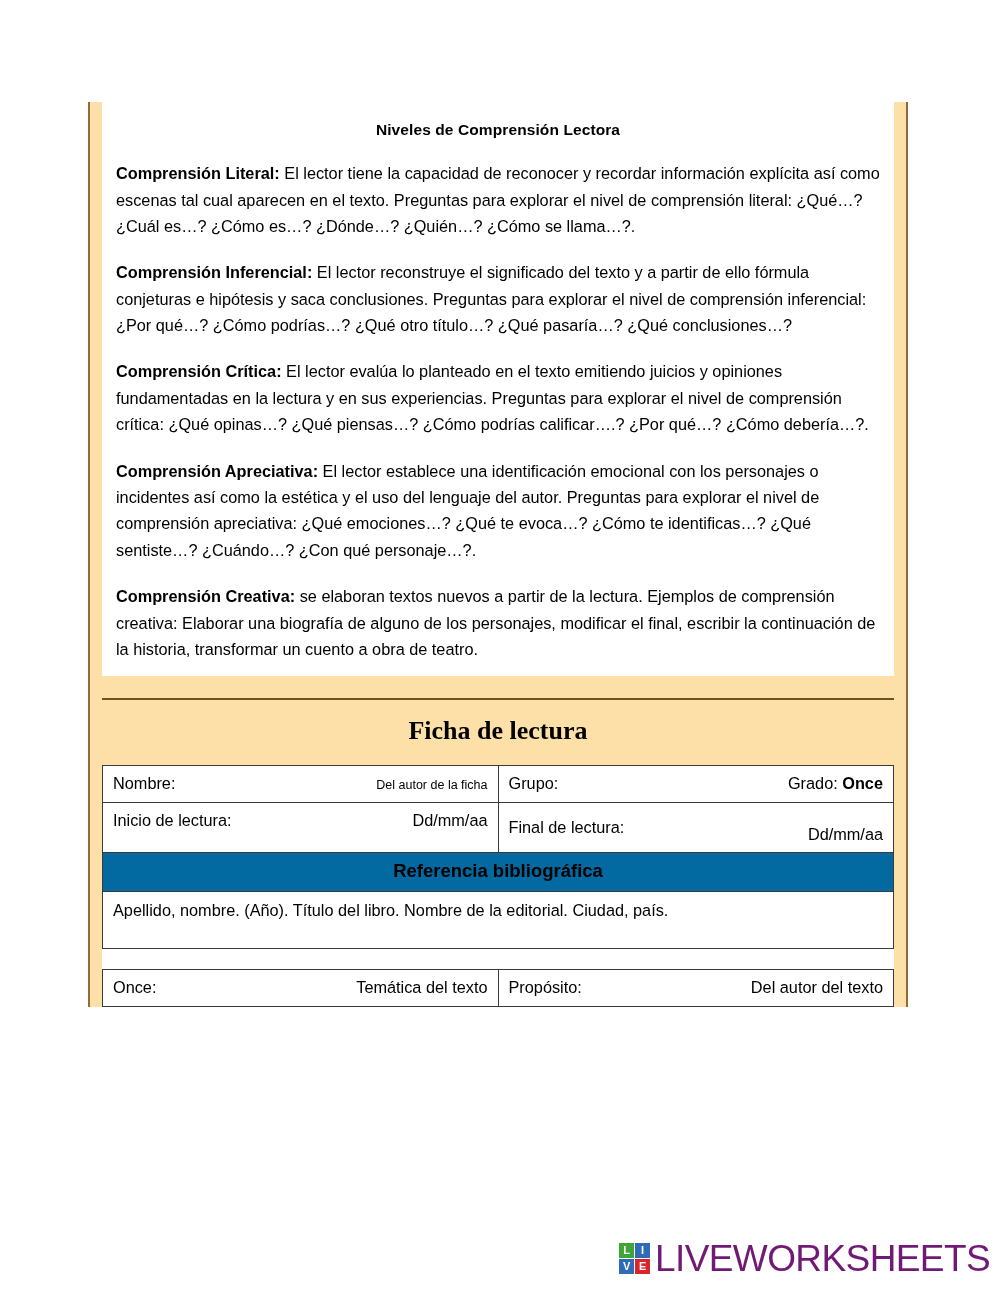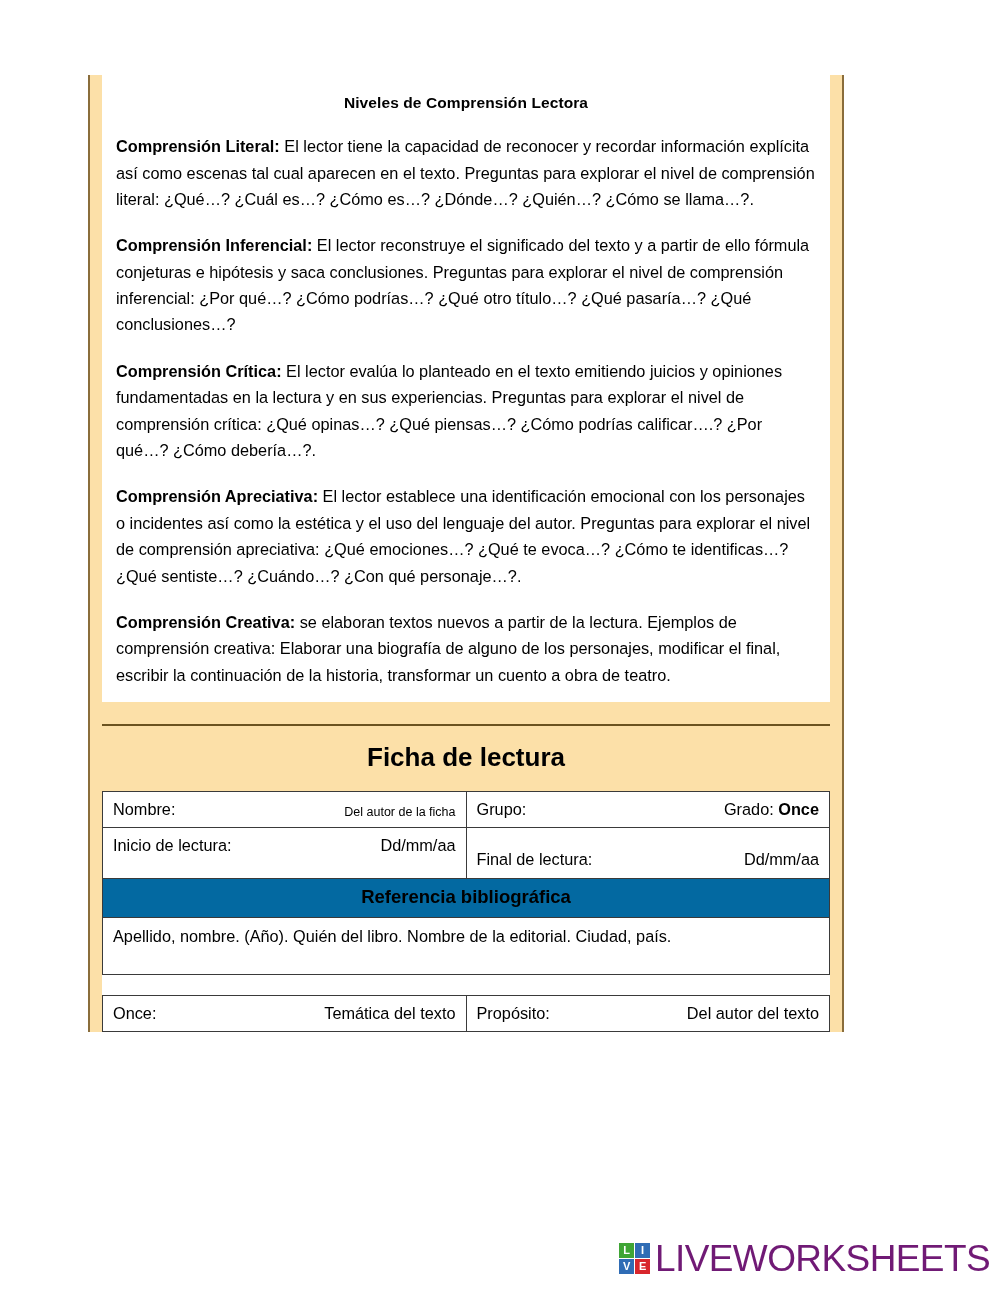--- a/index.html
+++ b/index.html
@@ -13,22 +13,22 @@
     position: relative;
     font-family: "Liberation Sans", sans-serif;
     color: #000000;
     overflow: hidden;
   }
 
   
   #worksheet {
     position: absolute;
     left: 88px;
-    top: 75px;
-    width: 756px;
+    top: 102px;
+    width: 820px;
   }
 
   
   .sheet-body {
     position: relative;
     background: #fce0a8;
     border-left: 2px solid #8a6d3b;
     border-right: 2px solid #8a6d3b;
     box-sizing: border-box;
     padding: 0 12px;
@@ -65,39 +65,40 @@
   }
 
   
   .ficha-header {
     background: #fce0a8;
     text-align: center;
     font-size: 26px;
     font-weight: bold;
     padding: 17px 0 19px 0;
     line-height: 1.1;
+    font-family: Liberation Serif, serif;
   }
 
   
   .form-table {
     width: 100%;
     border-collapse: collapse;
     background: #ffffff;
     table-layout: fixed;
   }
   .form-table td {
     border: 1px solid #3a3a3a;
     background: #ffffff;
     vertical-align: top;
     padding: 0;
   }
   .cell {
     position: relative;
     display: flex;
-    align-items: flex-end;
+    align-items: center;
     justify-content: space-between;
     padding: 6px 10px 6px 10px;
     box-sizing: border-box;
     font-size: 16.3px;
     line-height: 1.45;
     min-height: 24px;
   }
   .cell .lbl { white-space: nowrap; }
   .cell .val { text-align: right; }
   .val-small { font-size: 12.5px; padding-top: 3px; }
@@ -224,21 +225,21 @@
         </tr>
 
         <tr class="subheader">
           <td colspan="2">
             <div class="cell">Referencia bibliográfica</div>
           </td>
         </tr>
 
         <tr class="ref-body">
           <td colspan="2">
-            <div class="cell">Apellido, nombre. (Año). Quién del libro. Nombre de la editorial. Ciudad, país.</div>
+            <div class="cell">Apellido, nombre. (Año). Título del libro. Nombre de la editorial. Ciudad, país.</div>
           </td>
         </tr>
 
         <tr class="gap-row">
           <td></td>
           <td></td>
         </tr>
 
         <tr>
           <td>

